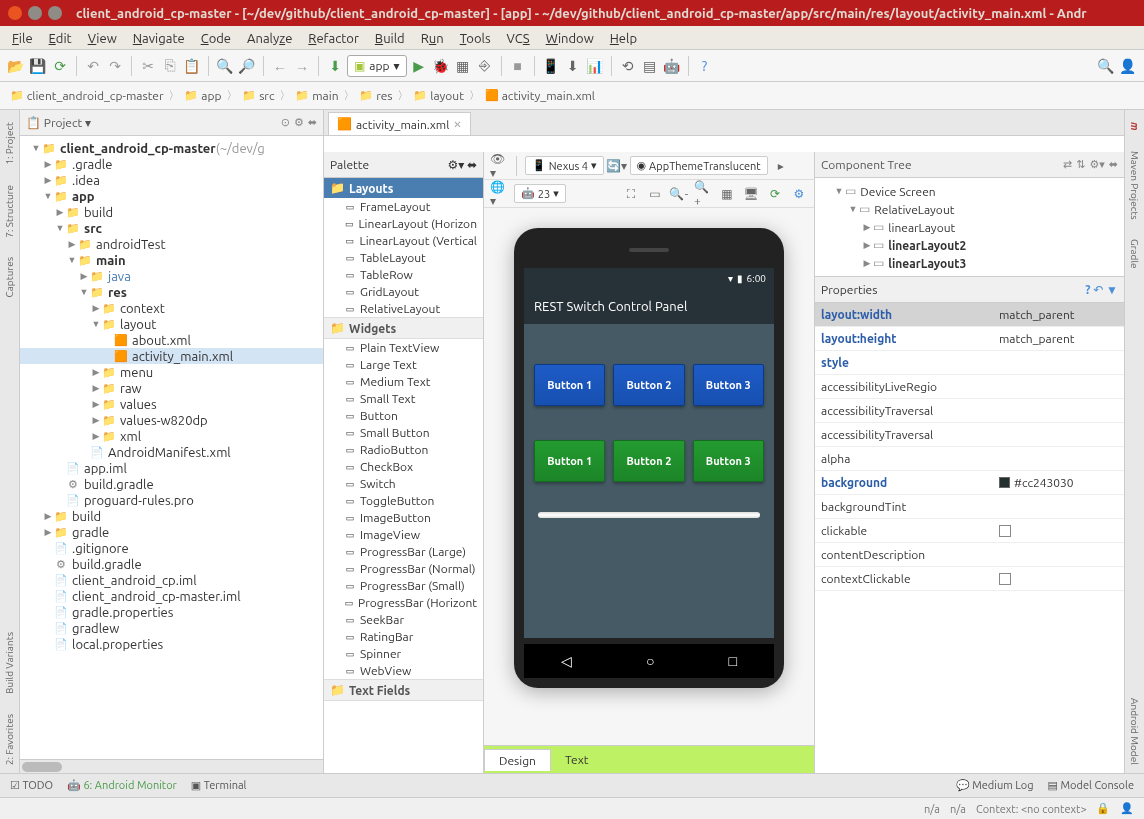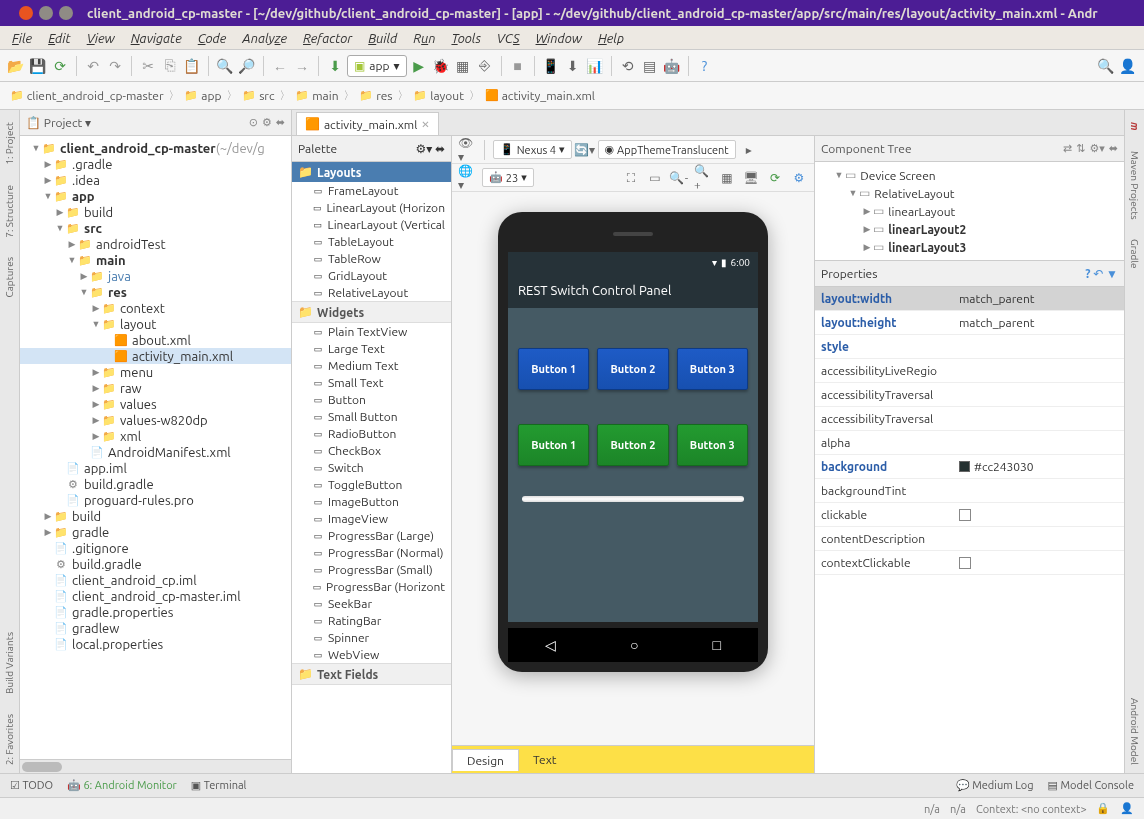--- a/index.html
+++ b/index.html
@@ -1,28 +1,28 @@
 <!DOCTYPE html>
 <html><head>
 <meta charset="utf-8">
 <style>
 * { box-sizing: border-box; margin: 0; padding: 0; font-family: "Ubuntu", "Segoe UI", sans-serif; }
 body { width: 1144px; height: 819px; background: #f0f0f0; font-size: 12px; color: #333; overflow: hidden; display: flex; flex-direction: column; }
 
 
-.titlebar { background: #4c1d95; color: #dfdbd2; height: 26px; display: flex; align-items: center; padding: 0 19px; font-size: 13px; }
+.titlebar { background: #b91c1c; color: #dfdbd2; height: 26px; display: flex; align-items: center; padding: 0 8px; font-size: 13px; }
 .titlebar .win-btn { width: 14px; height: 14px; border-radius: 50%; margin-right: 6px; flex-shrink: 0; }
 .win-close { background: #e95420; }
 .win-min { background: #8f8b85; }
 .win-max { background: #8f8b85; }
 .titlebar .title { margin-left: 8px; font-weight: bold; white-space: nowrap; overflow: hidden; }
 
 
 .menubar { background: #ede9e3; height: 24px; display: flex; align-items: center; padding: 0 4px; border-bottom: 1px solid #ccc; }
-.menubar span { padding: 0 8px; font-size: 13px; cursor: pointer; font-style: italic; }
+.menubar span { padding: 0 8px; font-size: 13px; cursor: pointer; }
 .menubar span u { text-decoration: underline; }
 
 
 .toolbar { background: #f6f6f6; height: 32px; display: flex; align-items: center; padding: 0 6px; border-bottom: 1px solid #ccc; gap: 2px; }
 .tb-icon { width: 20px; height: 20px; display: flex; align-items: center; justify-content: center; cursor: pointer; color: #666; font-size: 14px; border-radius: 2px; }
 .tb-sep { width: 1px; height: 20px; background: #ccc; margin: 0 4px; }
 .app-combo { border: 1px solid #aaa; border-radius: 3px; padding: 2px 6px; display: flex; align-items: center; gap: 4px; background: #fff; font-size: 12px; height: 22px; }
 .green { color: #4a9b4a; }
 .gray { color: #999; }
 
@@ -33,21 +33,21 @@
 .crumb-arrow { color: #999; font-size: 11px; padding: 0 1px; }
 
 
 .main { flex: 1; display: flex; overflow: hidden; }
 
 
 .toolstrip { width: 20px; background: #e8e8e8; border-right: 1px solid #ccc; display: flex; flex-direction: column; align-items: center; padding-top: 4px; gap: 4px; }
 .toolstrip .tab { writing-mode: vertical-rl; transform: rotate(180deg); font-size: 10px; padding: 8px 2px; color: #666; cursor: pointer; }
 
 
-.project-panel { width: 272px; background: #fff; border-right: 1px solid #ccc; display: flex; flex-direction: column; }
+.project-panel { width: 304px; background: #fff; border-right: 1px solid #ccc; display: flex; flex-direction: column; }
 .panel-header { height: 26px; background: #f0f0f0; border-bottom: 1px solid #ccc; display: flex; align-items: center; padding: 0 6px; font-size: 12px; color: #555; justify-content: space-between; }
 .panel-header .pico { display: flex; gap: 4px; }
 .panel-header .pico span { cursor: pointer; font-size: 11px; color: #888; }
 .tree { flex: 1; overflow: auto; padding: 4px 0; font-size: 13px; }
 .tree-item { display: flex; align-items: center; padding: 1px 0; cursor: pointer; white-space: nowrap; }
 .tree-item.selected { background: #d3e4f5; }
 .tree-toggle { width: 12px; display: inline-block; text-align: center; color: #888; font-size: 9px; }
 .tree-ico { width: 14px; display: inline-block; text-align: center; margin-right: 4px; font-size: 11px; }
 .folder { color: #d4a558; }
 .file { color: #888; }
@@ -56,21 +56,21 @@
 .pad4 { padding-left: 46px; } .pad5 { padding-left: 58px; } .pad6 { padding-left: 70px; }
 .pad7 { padding-left: 82px; }
 .scrollbar-h { height: 14px; background: #e8e8e8; border-top: 1px solid #ccc; position: relative; }
 .scrollbar-h .thumb { position: absolute; top: 2px; left: 2px; width: 40px; height: 10px; background: #bbb; border-radius: 5px; }
 
 
 .editor { flex: 1; display: flex; flex-direction: column; background: #fff; }
 .editor-tabs { height: 26px; background: #e8e8e8; border-bottom: 1px solid #ccc; display: flex; align-items: flex-end; padding-left: 4px; }
 .editor-tab { background: #fff; border: 1px solid #ccc; border-bottom: none; padding: 4px 8px; font-size: 12px; display: flex; align-items: center; gap: 4px; cursor: pointer; }
 .editor-tab .close { color: #aaa; font-size: 10px; }
-.editor-body { flex: 1; display: flex; overflow: hidden; }
+.editor-body { flex: 1; display: flex; overflow: hidden; margin-top: 16px; }
 
 
 .palette { width: 160px; border-right: 1px solid #ccc; display: flex; flex-direction: column; }
 .palette-header { height: 26px; background: #f0f0f0; border-bottom: 1px solid #ccc; display: flex; align-items: center; justify-content: space-between; padding: 0 6px; font-size: 12px; }
 .palette-list { flex: 1; overflow: hidden; font-size: 12px; }
 .palette-group { background: #4a7db0; color: #fff; font-weight: bold; padding: 3px 6px; display: flex; align-items: center; gap: 4px; }
 .palette-group.widgets { background: #f0f0f0; color: #555; border-top: 1px solid #ddd; border-bottom: 1px solid #ddd; }
 .palette-item { padding: 2px 6px 2px 20px; cursor: pointer; white-space: nowrap; overflow: hidden; display: flex; align-items: center; gap: 4px; }
 .palette-item .pi-ico { width: 12px; height: 12px; display: inline-flex; align-items: center; justify-content: center; font-size: 9px; }
 
@@ -87,33 +87,33 @@
 .statusbar { height: 20px; background: #263238; color: #fff; display: flex; align-items: center; justify-content: flex-end; padding: 0 8px; font-size: 10px; gap: 4px; }
 .appbar { height: 36px; background: #263238; color: #fff; display: flex; align-items: center; padding: 0 10px; font-size: 13px; }
 .btn-row { display: flex; gap: 8px; padding: 10px; }
 .app-btn { flex: 1; height: 42px; display: flex; align-items: center; justify-content: center; color: #fff; font-size: 11px; font-weight: bold; border-radius: 2px; box-shadow: 0 2px 3px rgba(0,0,0,0.3); }
 .blue-btn { background: linear-gradient(#1e5bc6,#1750b0); border: 1px solid #0d3a85; }
 .green-btn { background: linear-gradient(#239b30,#1c8528); border: 1px solid #156b1f; }
 .progress { margin: 10px 14px; height: 6px; background: linear-gradient(#ddd,#fff,#ddd); border-radius: 3px; }
 .navbar { position: absolute; bottom: 10px; left: 10px; right: 10px; height: 34px; background: #000; display: flex; align-items: center; justify-content: space-around; color: #fff; }
 .navbar span { font-size: 14px; }
 
-.designer-footer { height: 28px; display: flex; align-items: center; border-top: 1px solid #ccc; background: #fde047; }
+.designer-footer { height: 28px; display: flex; align-items: center; border-top: 1px solid #ccc; background: #bef264; }
 .df-tab { padding: 4px 14px; font-size: 12px; cursor: pointer; }
 .df-tab.active { background: #fff; border: 1px solid #ccc; border-bottom: none; }
 
 
 .right-panel { width: 310px; background: #fff; border-left: 1px solid #ccc; display: flex; flex-direction: column; }
 .comp-tree { flex-shrink: 0; }
 .comp-list { padding: 4px; font-size: 12px; }
 .comp-item { padding: 2px 0; display: flex; align-items: center; cursor: pointer; }
 .props { flex: 1; display: flex; flex-direction: column; border-top: 1px solid #ccc; overflow: hidden; }
 .props-header { height: 26px; background: #f0f0f0; border-bottom: 1px solid #ccc; display: flex; align-items: center; justify-content: space-between; padding: 0 6px; font-size: 12px; }
 .props-list { flex: 1; overflow: auto; font-size: 12px; }
-.prop-row { display: flex; border-bottom: 1px solid #eee; height: 24px; align-items: center; }
+.prop-row { display: flex; border-bottom: 1px solid #eee; height: 24px; align-items: center; gap: 40px; }
 .prop-row.sel { background: #d3d3d3; }
 .prop-key { width: 140px; padding-left: 6px; white-space: nowrap; overflow: hidden; }
 .prop-key.bold { font-weight: bold; color: #2b5da8; }
 .prop-val { flex: 1; padding-left: 4px; white-space: nowrap; overflow: hidden; display: flex; align-items: center; gap: 4px; }
 .checkbox { width: 12px; height: 12px; border: 1px solid #888; background: #fff; }
 .color-swatch { width: 11px; height: 11px; border: 1px solid #666; background: #243030; }
 
 
 .toolstrip-r { width: 20px; background: #e8e8e8; border-left: 1px solid #ccc; display: flex; flex-direction: column; align-items: center; padding-top: 4px; gap: 4px; }
 .toolstrip-r .tab { writing-mode: vertical-rl; font-size: 10px; padding: 8px 2px; color: #666; cursor: pointer; }

